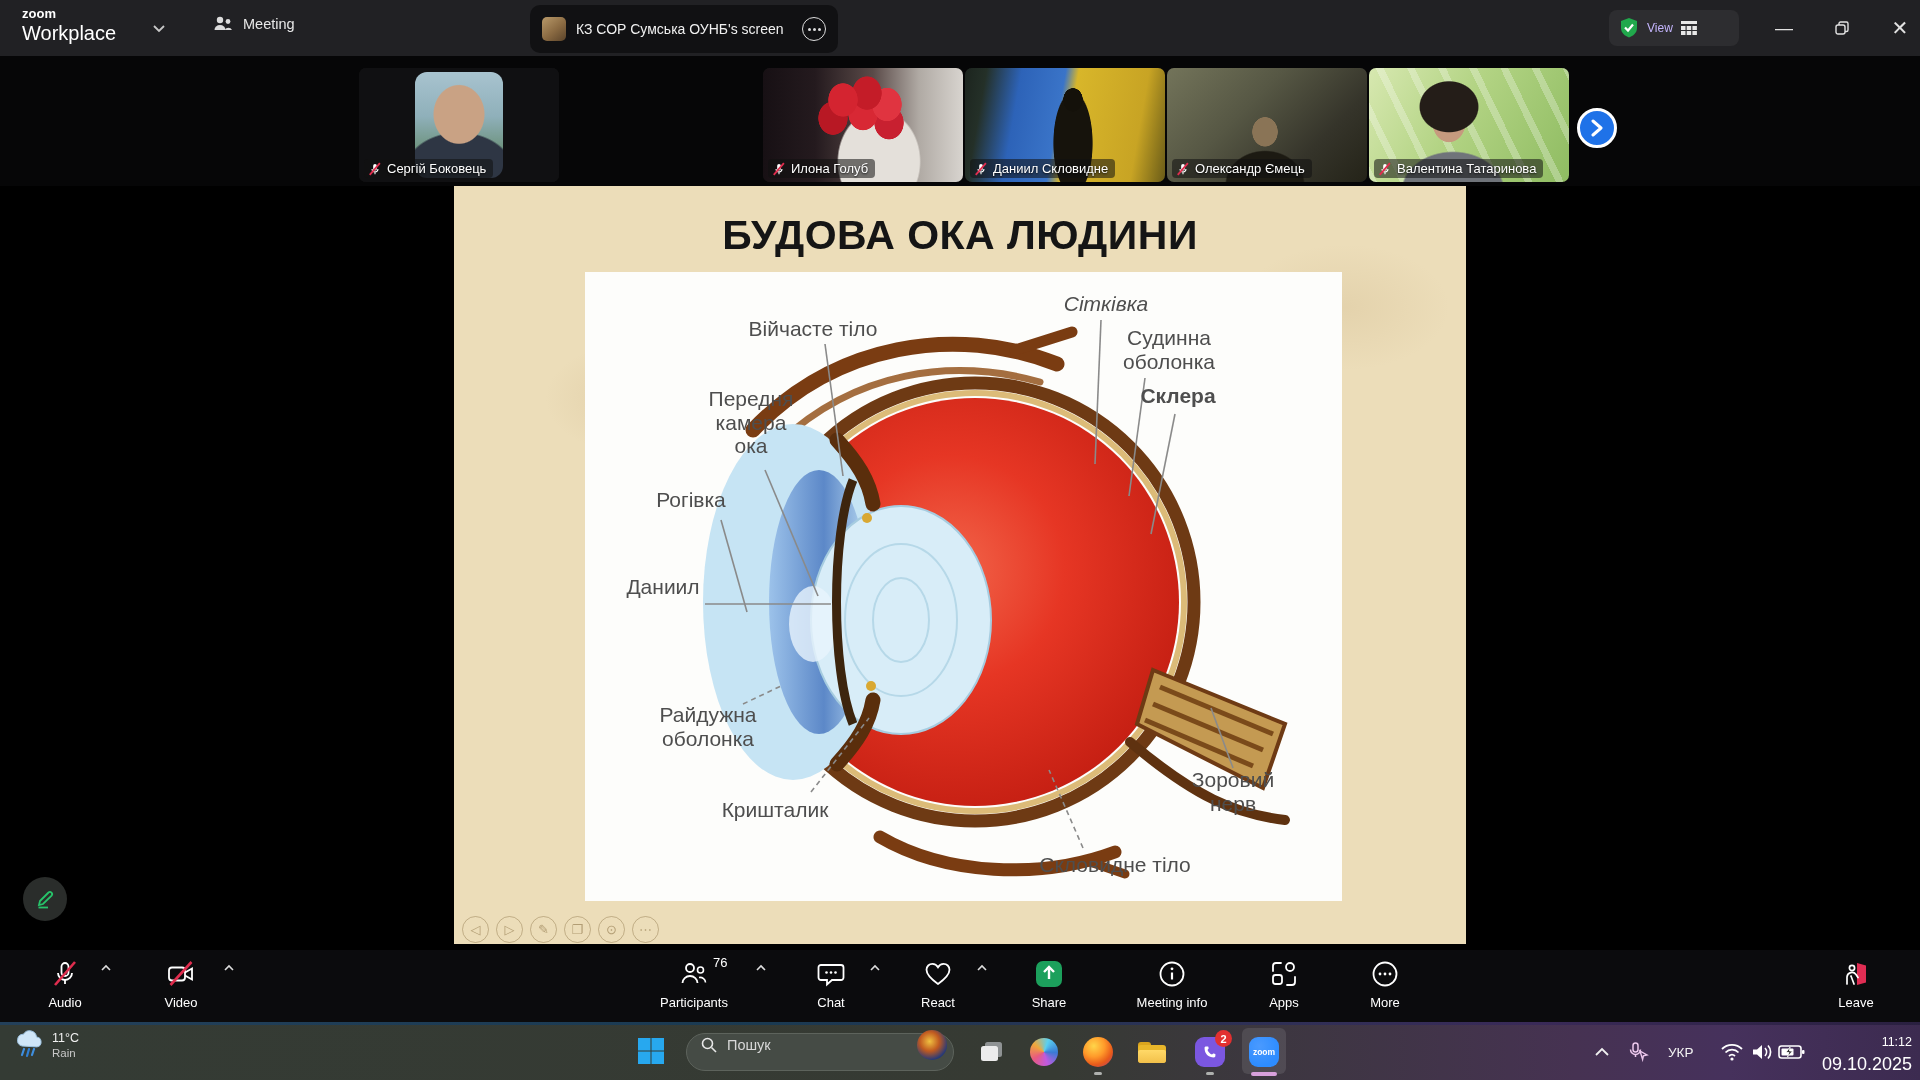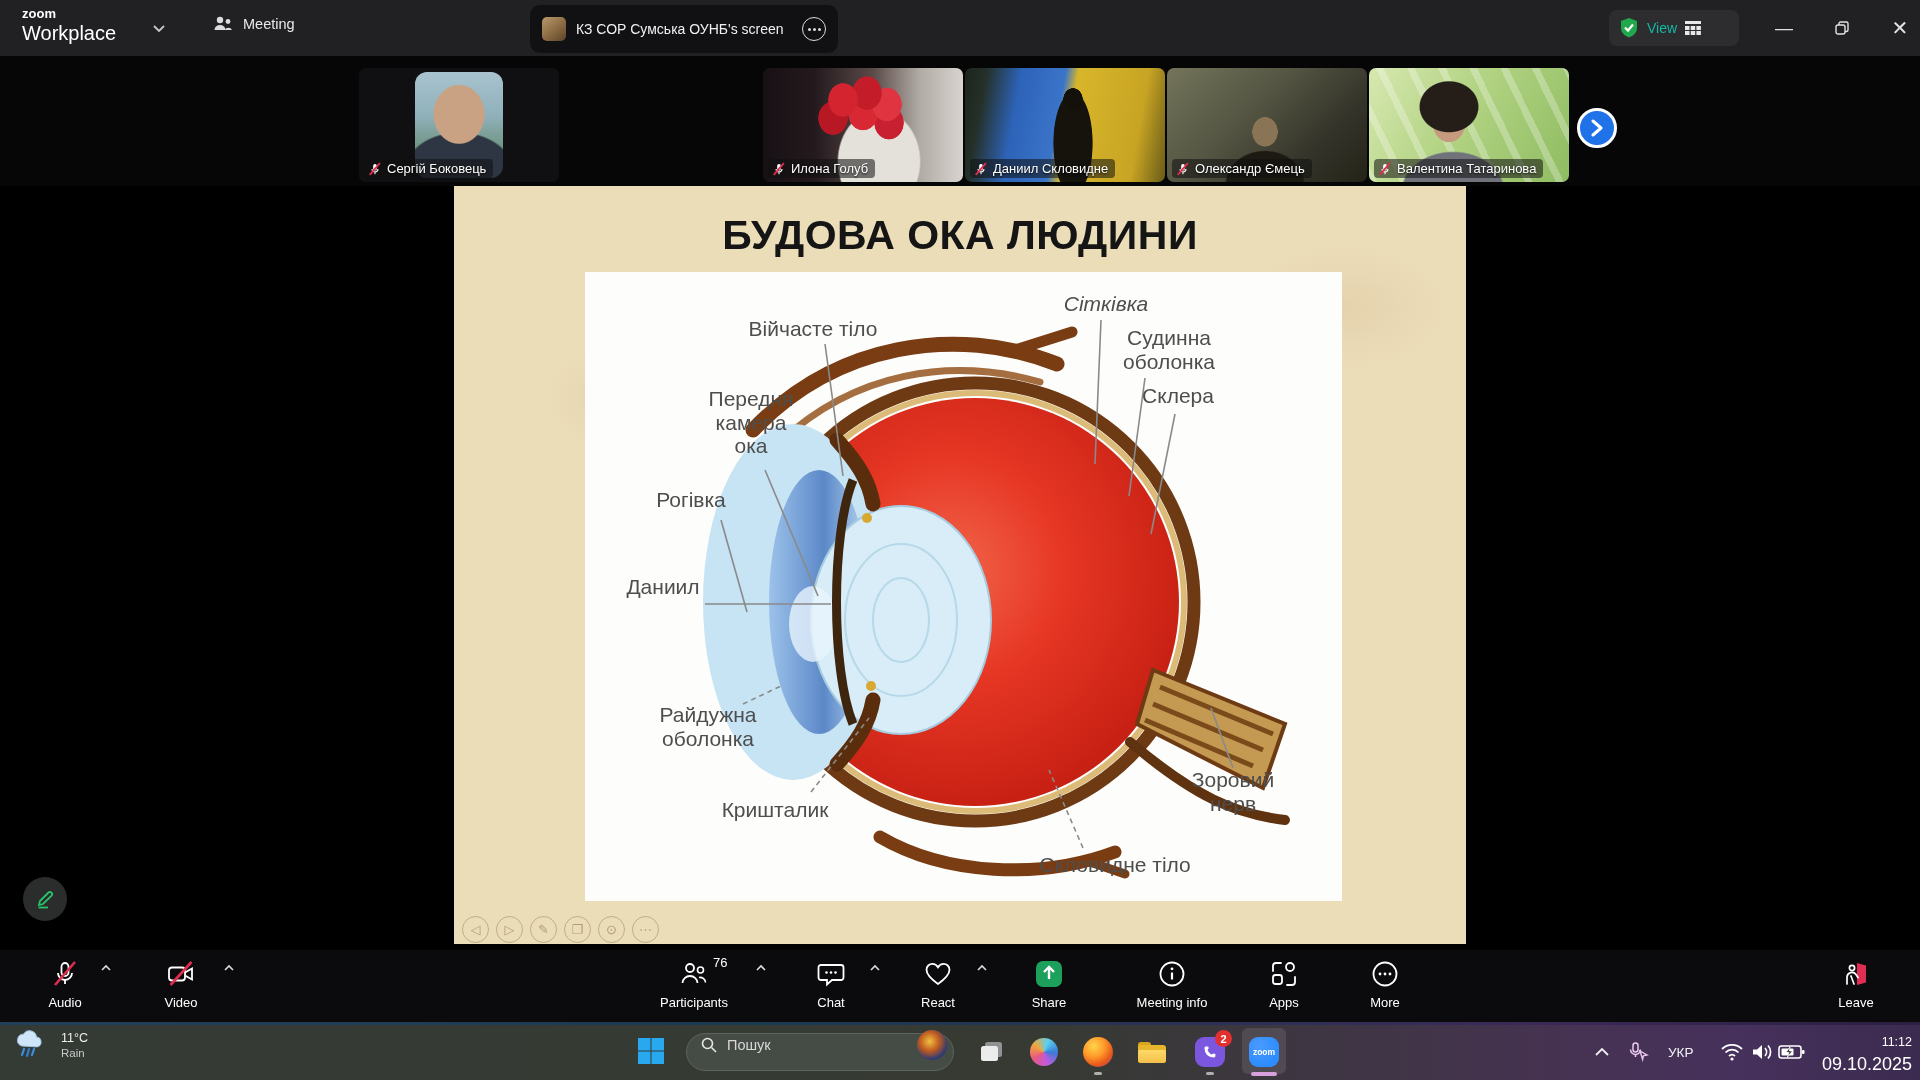--- a/index.html
+++ b/index.html
@@ -16,21 +16,21 @@
   .meeting-tab { position:absolute; left:212px; top:14px; display:flex; align-items:center; gap:9px; color:#e8e8e8; font-size:14.5px; }
   .screen-tab { position:absolute; left:530px; top:5px; width:308px; height:48px; background:#111113; border-radius:10px;
                 display:flex; align-items:center; gap:10px; padding:0 12px; }
   .screen-tab .mini { width:24px; height:24px; border-radius:5px;
       background:linear-gradient(140deg,#b99a6a 0%,#8a6a42 55%,#5a432a 100%); flex:0 0 auto; }
   .screen-tab .ttl { font-size:14px; color:#f0f0f0; white-space:nowrap; flex:1; }
   .ellipsis-circle { width:24px; height:24px; border:1.5px solid #ddd; border-radius:50%; display:flex; align-items:center; justify-content:center; gap:2px; flex:0 0 auto; }
   .ellipsis-circle i { width:3px; height:3px; background:#ddd; border-radius:50%; }
   .view-pill { position:absolute; left:1609px; top:10px; width:130px; height:36px; background:#2d2d30; border-radius:8px;
                display:flex; align-items:center; gap:8px; padding:0 10px; }
-  .view-pill .vtxt { font-size:14px; color:#14b8a6; }
+  .view-pill .vtxt { font-size:12px; color:#c4b5fd; }
   .winbtn { position:absolute; top:14px; width:30px; height:28px; display:flex; align-items:center; justify-content:center; color:#e2e2e2; }
   .winbtn.min { left:1769px; font-size:18px; }
   .winbtn.cls { left:1885px; font-size:20px; }
   .winbtn.res { left:1827px; }
 
   
   .filmstrip { position:absolute; left:0; top:56px; width:1920px; height:130px; background:#060607; }
   .tile { position:absolute; top:12px; width:200px; height:114px; background:#161616; border-radius:7px; overflow:hidden; }
   .tile.active { outline:3px solid #23d35f; outline-offset:-1px; }
   .tile .art { position:absolute; inset:0; }
@@ -111,21 +111,21 @@
   .ctl .lab { margin-top:5px; font-size:13px; color:#fff; }
   .chev { position:absolute; top:14px; }
   .pcount { position:absolute; left:713px; top:5px; font-size:13px; color:#fff; }
 
   
   .taskbar { position:absolute; left:0; top:1025px; width:1920px; height:55px;
      background:linear-gradient(90deg,#343b34 0%,#363a33 55%,#43325   2 78%,#46315c 88%,#3c2b50 100%);
      background:linear-gradient(90deg,#343b34 0%,#363a33 55%,#463252 82%,#46315c 90%,#3c2b50 100%); }
   .taskbar::before { content:""; position:absolute; left:0; top:-3px; width:1920px; height:3px;
      background:linear-gradient(90deg,#23405a,#1a3a52 40%,#3a2a58 80%,#2a2040); }
-  .weather { position:absolute; left:14px; top:5px; display:flex; gap:17px; align-items:center; }
+  .weather { position:absolute; left:14px; top:5px; display:flex; gap:8px; align-items:center; }
   .weather .wt1 { font-size:12.5px; color:#f0f0f0; }
   .weather .wt2 { font-size:11.5px; color:#c8c8c8; margin-top:2px; }
   .startbtn { position:absolute; left:636px; top:11px; }
   .search-pill { position:absolute; left:686px; top:8px; width:268px; height:38px; border-radius:19px;
      background:#454b45; border:1px solid #5d635c; display:flex; align-items:center; padding:0 6px 15px 14px; }
   .search-pill input { flex:1; border:0; outline:0; background:transparent; color:#e8e8e8; font-size:14.5px;
      font-family:"Liberation Sans", sans-serif; margin-left:10px; }
   .search-pill input::placeholder { color:#d8d8d8; }
   .search-img { width:30px; height:30px; border-radius:50%;
      background:radial-gradient(circle at 42% 38%, #f0c040 0%, #c05a20 38%, #283a78 72%, #101830 100%); }
@@ -347,21 +347,21 @@
             <path d="M136,248 L162,340"></path>
             <path d="M120,332 L246,332"></path>
             <path d="M158,432 L196,414" stroke-dasharray="5 4"></path>
             <path d="M226,520 L284,446" stroke-dasharray="5 4"></path>
             <path d="M498,576 L464,498" stroke-dasharray="5 4"></path>
             <path d="M648,496 L626,436"></path>
           </g>
         </svg>
         <div class="eyelabel" style="left:521px; top:32px;font-style:italic;">Сітківка</div>
         <div class="eyelabel" style="left:584px; top:78px; width:112px;">Судинна оболонка</div>
-        <div class="eyelabel" style="left:593px; top:124px;">Склера</div>
+        <div class="eyelabel" style="left:593px; top:124px;font-weight:bold;">Склера</div>
         <div class="eyelabel" style="left:228px; top:57px;">Війчасте тіло</div>
         <div class="eyelabel" style="left:166px; top:150px; width:96px;">Передня камера ока</div>
         <div class="eyelabel" style="left:106px; top:228px;">Рогівка</div>
         <div class="eyelabel" style="left:78px; top:315px;">Даниил</div>
         <div class="eyelabel" style="left:123px; top:455px; width:110px;">Райдужна оболонка</div>
         <div class="eyelabel" style="left:190px; top:538px;">Кришталик</div>
         <div class="eyelabel" style="left:530px; top:593px;">Скловидне тіло</div>
         <div class="eyelabel" style="left:648px; top:520px; width:92px;">Зоровий нерв</div>
       </div>
       <div class="pnav">

